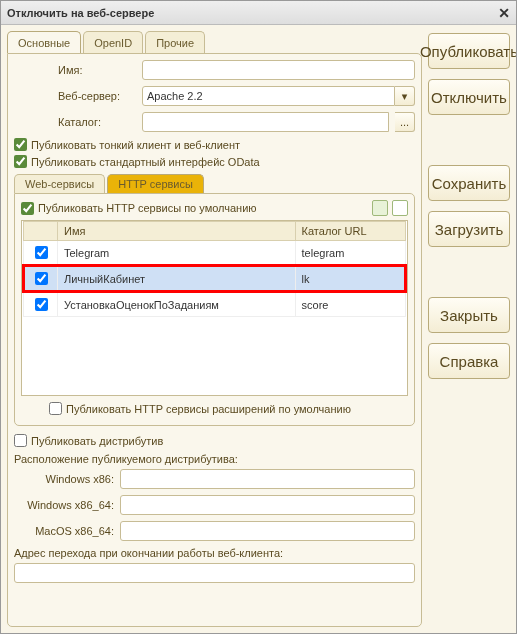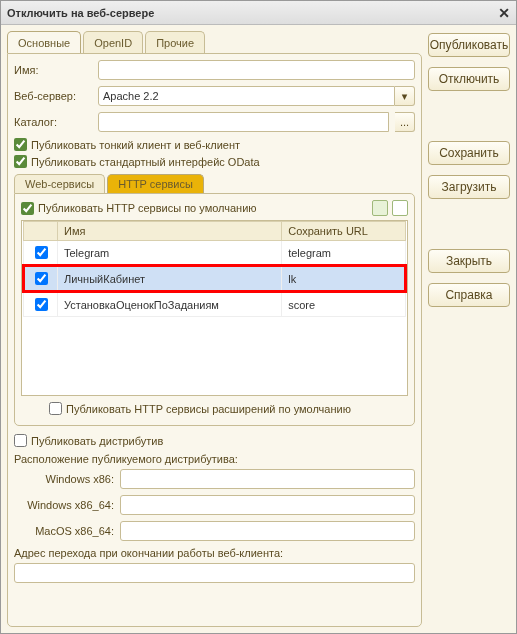--- a/index.html
+++ b/index.html
@@ -48,25 +48,25 @@
     overflow: hidden;
   }
   .right {
     width: 82px;
     display: flex;
     flex-direction: column;
     gap: 10px;
     padding-top: 2px;
   }
   .btn {
-    height: 24px;
+    height: 36px;
     background: linear-gradient(#fffdf5,#f4edd4);
     border: 1px solid #b8aa7a;
     border-radius: 4px;
-    font-size: 12px;
+    font-size: 15px;
     color: #5a4a20;
     cursor: pointer;
     display: flex;
     align-items: center;
     justify-content: center;
   }
   .right .spacer { height: 30px; }
   .tabs {
     display: flex;
     gap: 2px;
@@ -97,21 +97,21 @@
     padding: 6px;
     flex: 1;
     overflow: auto;
   }
   .row {
     display: flex;
     align-items: center;
     gap: 6px;
     margin-bottom: 6px;
   }
-  .label { width: 78px; color: #5a4a20; }
+  .label { width: 78px; color: #5a4a20; margin-left: 44px; }
   .label-dist { width: 100px; color: #5a4a20; text-align: right; }
   .input {
     flex: 1;
     height: 20px;
     border: 1px solid #c7bc95;
     background: #fff;
     border-radius: 3px;
     padding: 0 4px;
     font-size: 11px;
     color: #333;
@@ -270,21 +270,21 @@
               <div class="tool-icon" style="background:#fff;"></div>
             </div>
           </div>
 
           <div class="table-box">
             <table>
               <thead>
                 <tr>
                   <th class="chk-col"></th>
                   <th>Имя</th>
-                  <th>Сохранить URL</th>
+                  <th>Каталог URL</th>
                 </tr>
               </thead>
               <tbody>
                 <tr>
                   <td class="chk-cell"><input type="checkbox" checked="" style=""></td>
                   <td>Telegram</td>
                   <td>telegram</td>
                 </tr>
                 <tr class="highlight-border sel">
                   <td class="chk-cell"><input type="checkbox" checked="" style=""></td>

